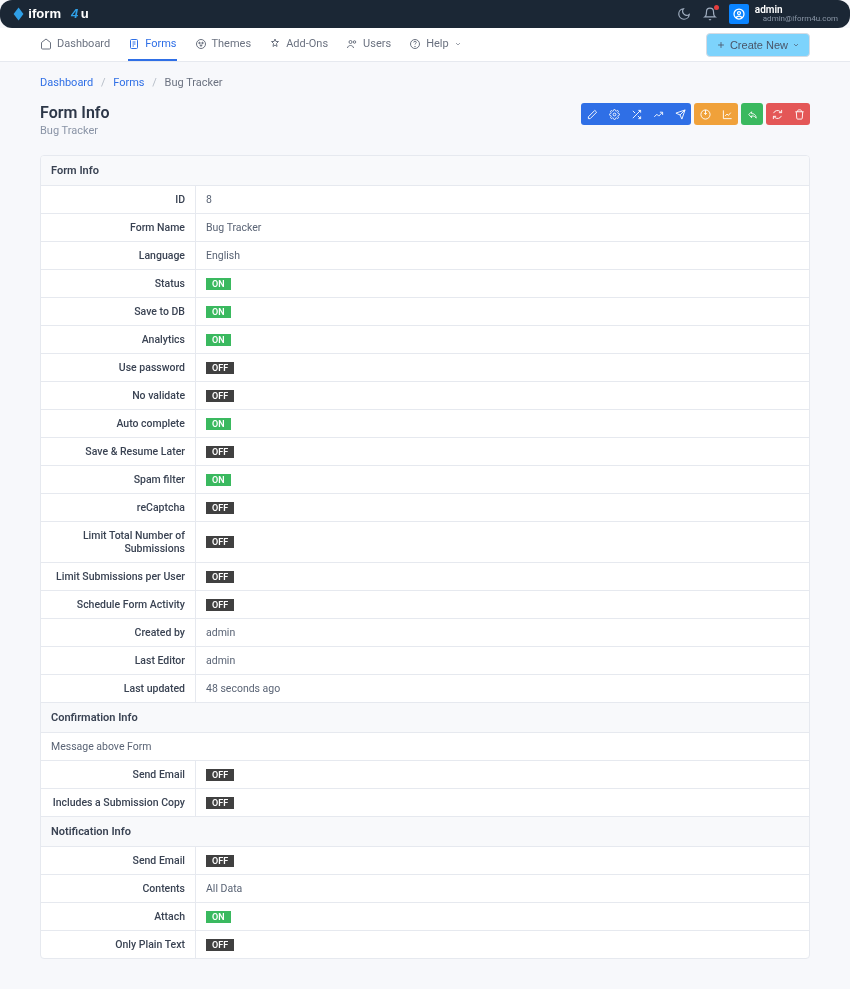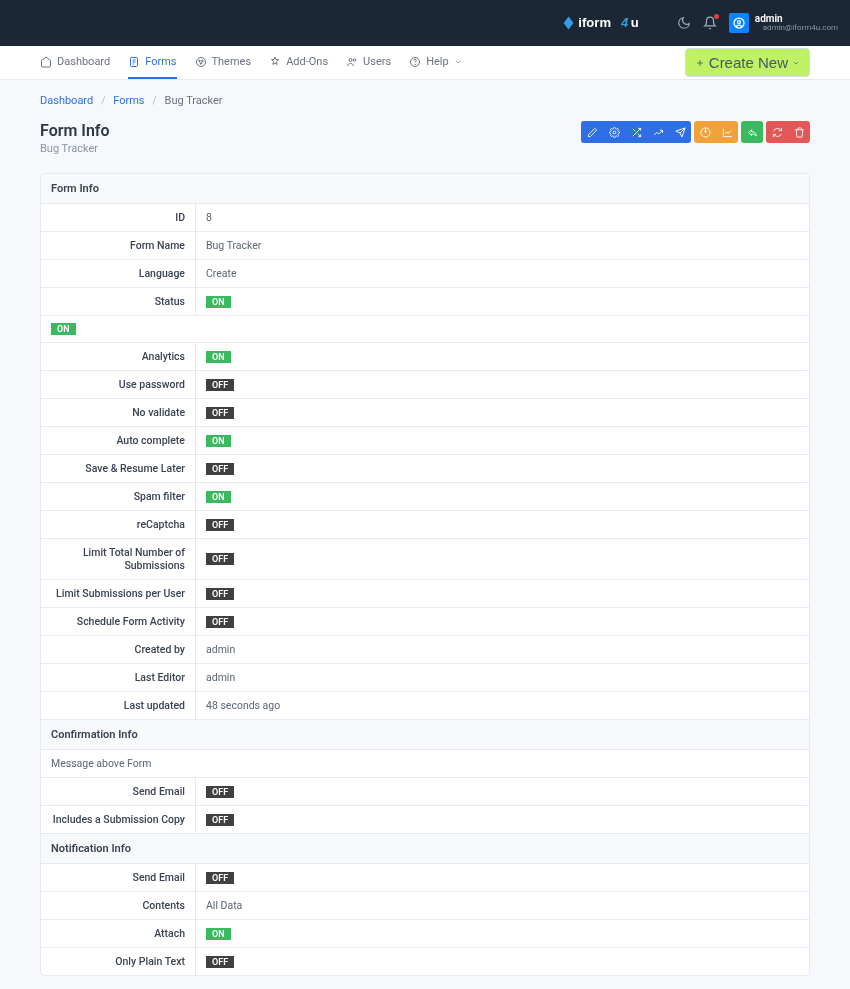--- a/index.html
+++ b/index.html
@@ -1,39 +1,39 @@
 <!DOCTYPE html>
 <html><head>
 <meta charset="utf-8">
 <style>
   * { box-sizing: border-box; margin: 0; padding: 0; }
   body { font-family: -apple-system, BlinkMacSystemFont, "Segoe UI", Roboto, Arial, sans-serif; background: #f7f8fb; color: #333; font-size: 12px; }
   
   
-  .topbar { background: #1b2735; height: 46px; display: flex; align-items: center; justify-content: flex-end; padding: 0 12px; }
+  .topbar { background: #1b2735; height: 28px; display: flex; align-items: center; justify-content: space-between; padding: 0 12px; border-radius: 12px; }
   .logo { display: flex; align-items: center; }
   .logo svg { height: 18px; }
   .topbar-right { display: flex; align-items: center; gap: 12px; }
   .topbar-icon { color: #a0aec0; cursor: pointer; position: relative; }
   .topbar-icon svg { width: 14px; height: 14px; display: block; }
   .notif-dot { position: absolute; top: -2px; right: -2px; width: 5px; height: 5px; background: #e53e3e; border-radius: 50%; }
   .user-block { display: flex; align-items: center; gap: 6px; }
   .avatar { width: 20px; height: 20px; background: #0a84ff; border-radius: 2px; display:flex;align-items:center;justify-content:center; }
   .avatar svg { width:12px;height:12px;stroke:#fff; }
   .user-meta { display: flex; flex-direction: column; line-height: 1.1; }
   .user-name { color: #fff; font-weight: 600; font-size: 10px; }
   .user-email { color: #8a96a6; font-size: 8px; padding-left: 8px; }
   
   
   .navbar { background: #fff; border-bottom: 1px solid #e6e9ef; display: flex; align-items: center; justify-content: space-between; padding: 0 40px; height: 34px; }
   .nav-items { display: flex; gap: 18px; height: 100%; }
   .nav-item { display: flex; align-items: center; gap: 5px; color: #6b7280; font-size: 11px; height: 100%; cursor: pointer; border-bottom: 2px solid transparent; }
   .nav-item.active { color: #2f6fe6; border-bottom-color: #2f6fe6; }
   .nav-item svg { width: 12px; height: 12px; }
-  .create-btn { border: 1px solid #d6dbe3; border-radius: 4px; padding: 5px 9px; font-size: 15px; color: #4a5568; background: #bef264; display: flex; align-items: center; gap: 4px; cursor: pointer; }
+  .create-btn { border: 1px solid #d6dbe3; border-radius: 4px; padding: 5px 9px; font-size: 11px; color: #4a5568; background: #7dd3fc; display: flex; align-items: center; gap: 4px; cursor: pointer; }
   .create-btn svg { width: 10px; height: 10px; }
   
   
   .container { padding: 14px 40px 30px; }
   .breadcrumb { font-size: 11px; color: #6b7280; margin-bottom: 14px; }
   .breadcrumb a { color: #2f6fe6; text-decoration: none; }
   .breadcrumb .sep { margin: 0 5px; color: #b5bcc7; }
   
   .page-head { display: flex; justify-content: space-between; align-items: flex-start; margin-bottom: 18px; }
   .page-title { font-size: 16px; font-weight: 600; color: #2d3748; }
@@ -250,29 +250,30 @@
     <div class="row">
         <div class="row-label">ID</div>
         <div class="row-value">8</div>
       </div>
     <div class="row">
         <div class="row-label">Form Name</div>
         <div class="row-value">Bug Tracker</div>
       </div>
     <div class="row">
         <div class="row-label">Language</div>
-        <div class="row-value">Create</div>
+        <div class="row-value">English</div>
       </div>
     <div class="row">
         <div class="row-label">Status</div>
         <div class="row-value">
           <span class="badge badge-on">ON</span>
         </div>
       </div>
     <div class="row">
+        <div class="row-label">Save to DB</div>
         <div class="row-value">
           <span class="badge badge-on">ON</span>
         </div>
       </div>
     <div class="row">
         <div class="row-label">Analytics</div>
         <div class="row-value">
           <span class="badge badge-on">ON</span>
         </div>
       </div>

